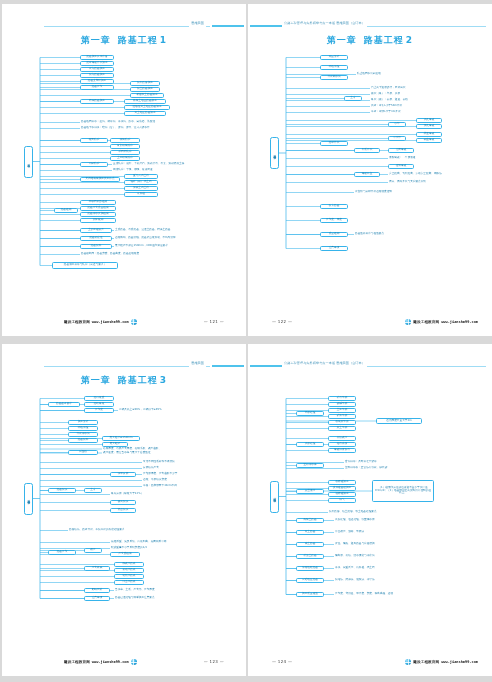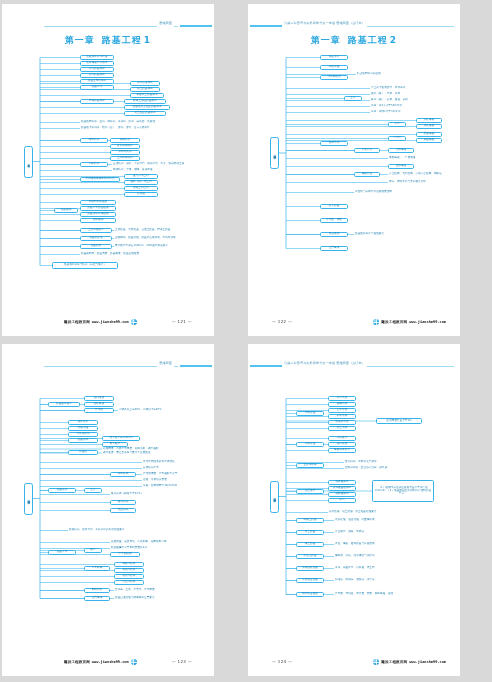--- a/index.html
+++ b/index.html
@@ -4,21 +4,21 @@
 <style>
   html,body{margin:0;padding:0;}
   body{
     width:492px;height:682px;
     background:#d9d9d9;
     font-family:"DejaVu Sans","Liberation Sans",sans-serif;
     overflow:hidden;
   }
   .sheet{
     position:absolute;
-    width:212px;height:332px;
+    width:244px;height:332px;
     background:#ffffff;
     box-sizing:border-box;
     overflow:hidden;
   }
   #page-tl{left:2px;top:4px;}
   #page-tr{left:248px;top:4px;}
   #page-bl{left:2px;top:344px;}
   #page-br{left:248px;top:344px;}
 
   
@@ -274,20 +274,21 @@
       </div>
       <div class="pnum">— 122 —</div>
     </div>
   </div>
 <div class="sheet" id="page-bl">
     <div class="rh verso">
       <div class="rh-rule"></div>
       <div class="rh-rule thick"></div>
       <div class="rh-txt">思维脑图</div>
     </div>
+    <div class="ptitle"><span>第一章</span><span style="display:inline-block;width:7px"></span><span>路基工程</span><span class="num">3</span></div>
     <div class="map">
       <svg viewBox="0 0 244 258">
         <path d="M31 110.5 H38 M38 10.5 V210.5" stroke="#36b3ea" stroke-width="0.7" fill="none"></path>
         <path d="M38 10.5 H77 M77 10.5 H82" stroke="#36b3ea" stroke-width="0.55" fill="none"></path>
         <path d="M38 16.5 H77 M77 16.5 H82" stroke="#36b3ea" stroke-width="0.55" fill="none"></path>
         <path d="M38 22.5 H77 M77 22.5 H82" stroke="#36b3ea" stroke-width="0.55" fill="none"></path>
         <path d="M38 16.5 H42 M42 16.5 H46" stroke="#36b3ea" stroke-width="0.55" fill="none"></path>
         <path d="M38 22.5 H111 M111 22.5 H116" stroke="#36b3ea" stroke-width="0.55" fill="none"></path>
         <path d="M38 34.5 H61 M61 34.5 H66" stroke="#36b3ea" stroke-width="0.55" fill="none"></path>
         <path d="M38 40.5 H61 M61 40.5 H66" stroke="#36b3ea" stroke-width="0.55" fill="none"></path>

